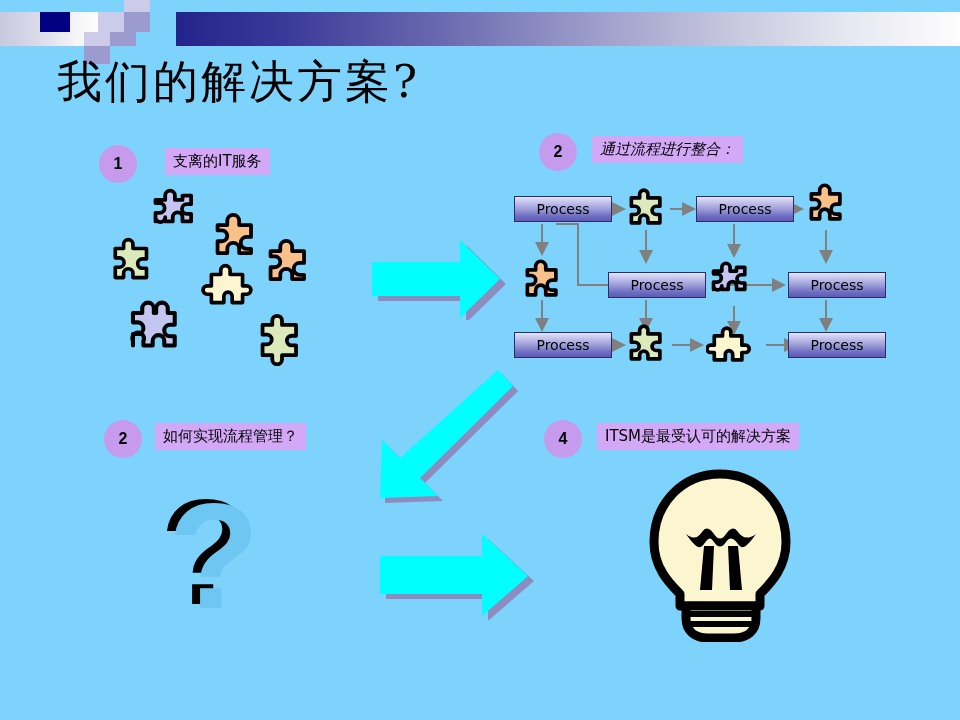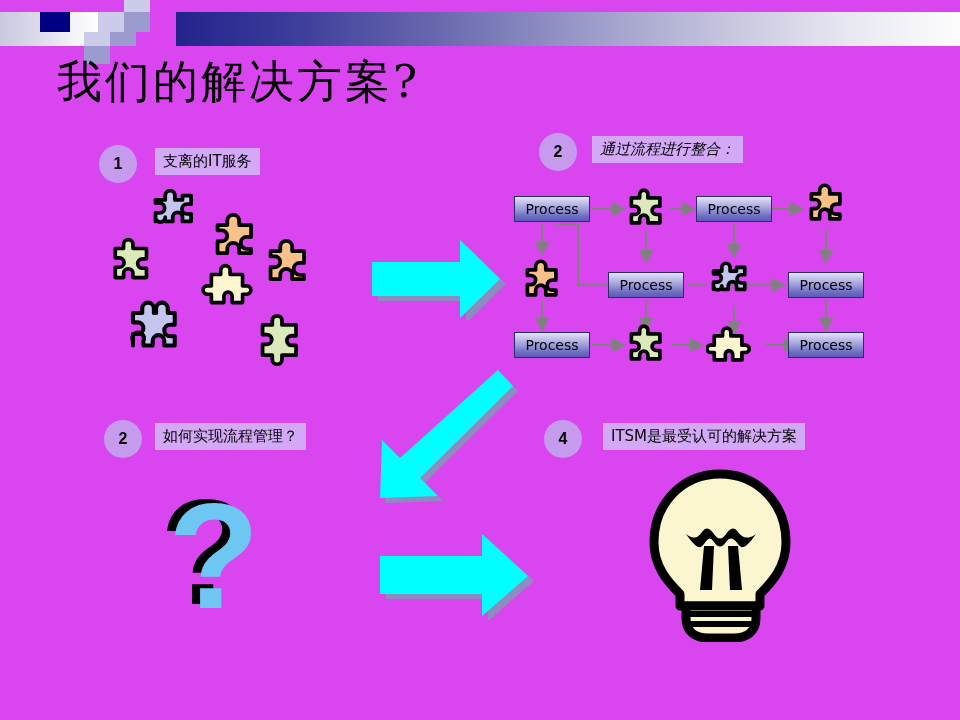--- a/index.html
+++ b/index.html
@@ -2,21 +2,21 @@
 <html><head>
 <meta charset="utf-8">
 <title>Slide</title>
 <style>
   html,body{margin:0;padding:0;background:#ffffff;}
   body{
     width:960px;height:720px;position:relative;overflow:hidden;
     font-family:"Liberation Sans","DejaVu Sans",sans-serif;
     background:#ffffff;
   }
-  #slide{position:absolute;left:0;top:0;width:960px;height:720px;background:#d946ef;}
+  #slide{position:absolute;left:0;top:0;width:960px;height:720px;background:#7dd3fc;}
 
   
   .hdr-bar{position:absolute;left:176px;top:12px;width:784px;height:34px;
     background:linear-gradient(to right,#23238c 0%,#3a3a99 14%,#6a6ab0 34%,#9a9ac9 52%,#c5c5de 70%,#e8e8f2 86%,#fdfdfe 100%);}
   .hdr-fade{position:absolute;left:0px;top:12px;width:100px;height:34px;
     background:linear-gradient(to right,#c8c8e0 0%,#dcdcec 40%,#f4f4f9 75%,#ffffff 100%);}
   .sq{position:absolute;}
   .sq-dark{background:#000080;}
   .sq-mid{background:#9b9bd0;}
   .sq-light{background:#ccccea;}
@@ -29,21 +29,21 @@
   .lbl{position:absolute;height:30px;}
   .lbl .circ{position:absolute;left:0;top:0;width:38px;height:38px;border-radius:50%;
     background:#c69bee;color:#000;font-weight:bold;font-size:16px;
     display:flex;align-items:center;justify-content:center;}
   .lbl .box{position:absolute;top:3px;background:#d3a9f7;color:#000;
     font-family:"DejaVu Sans","Liberation Sans",sans-serif;
     font-size:15px;line-height:27px;height:27px;padding:0 8px;white-space:nowrap;}
 
   
   #procgrid{position:absolute;left:500px;top:178px;width:380px;height:195px;}
-  .pbox{position:absolute;width:76px;height:26px;
+  .pbox{position:absolute;width:98px;height:26px;
     background:linear-gradient(to bottom,#e4e4f8 0%,#c9c9ee 18%,#9a9ad8 52%,#6d6dc2 80%,#5b5bb8 100%);
     border:1px solid #2b2b66;box-sizing:border-box;
     color:#000;font-family:"DejaVu Sans","Liberation Sans",sans-serif;
     font-size:14px;line-height:24px;text-align:center;overflow:hidden;}
   .pz{position:absolute;width:46px;height:46px;}
 
   
   #scatter{position:absolute;left:100px;top:188px;width:255px;height:175px;}
   .spz{position:absolute;}
 
@@ -67,36 +67,36 @@
   <div class="sq sq-light" style="left:98px;top:12px;width:26px;height:20px;"></div>
   <div class="sq sq-mid" style="left:124px;top:12px;width:26px;height:20px;"></div>
   <div class="sq sq-light" style="left:84px;top:32px;width:26px;height:14px;"></div>
   <div class="sq sq-mid" style="left:110px;top:32px;width:26px;height:14px;"></div>
   <div class="sq sq-mid" style="left:84px;top:46px;width:26px;height:18px;"></div>
 
   <div class="title">我们的解决方案?</div>
 
   <div class="lbl" style="left:99px;top:145px;">
     <div class="circ">1</div>
-    <div class="box" style="left:56px;">支离的IT服务</div>
+    <div class="box" style="left:66px;">支离的IT服务</div>
   </div>
 
   <div class="lbl" style="left:539px;top:133px;">
     <div class="circ">2</div>
     <div class="box" style="left:53px;font-style:italic;">通过流程进行整合：</div>
   </div>
 
   <div class="lbl" style="left:104px;top:420px;">
     <div class="circ">2</div>
     <div class="box" style="left:51px;">如何实现流程管理？</div>
   </div>
 
   <div class="lbl" style="left:544px;top:420px;">
     <div class="circ">4</div>
-    <div class="box" style="left:59px;text-align:right;">ITSM是最受认可的解决方案</div>
+    <div class="box" style="left:53px;text-align:right;">ITSM是最受认可的解决方案</div>
   </div>
 
   <div id="scatter">
 
     <svg class="spz" style="left:48px;top:0px;" width="56" height="54" viewBox="0 0 100 100">
       <path d="M30 22 L30 14 A9 9 0 1 1 48 14 L48 22 L62 22 L62 14 L78 14 L78 30 L70 30 A9 9 0 1 0 70 48 L78 48 L78 62 L62 62 L62 54 A9 9 0 1 0 44 54 L44 62 L30 62 L30 54 A9 9 0 1 1 12 54 L12 62 L12 46 L20 46 A9 9 0 1 0 20 28 L12 28 L12 22 Z" fill="#c5c5f2" stroke="#000" stroke-width="7" stroke-linejoin="round"></path>
     </svg>
 
     <svg class="spz" style="left:110px;top:22px;" width="54" height="56" viewBox="0 0 100 100">
       <path d="M32 26 L32 18 A10 10 0 1 1 54 18 L54 26 L76 26 L76 48 L68 48 A10 10 0 1 0 68 70 L76 70 L76 78 L54 78 L54 70 A10 10 0 1 0 32 70 L32 78 L14 78 L14 56 L22 56 A10 10 0 1 0 22 36 L14 36 L14 26 Z" fill="#f9c08a" stroke="#000" stroke-width="7" stroke-linejoin="round"></path>

